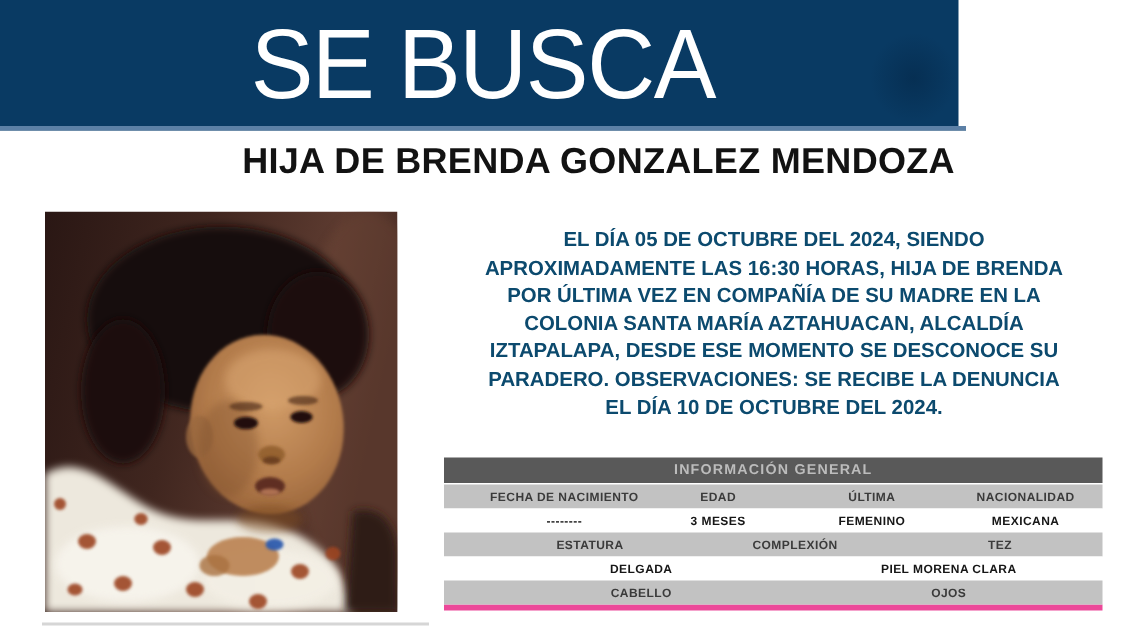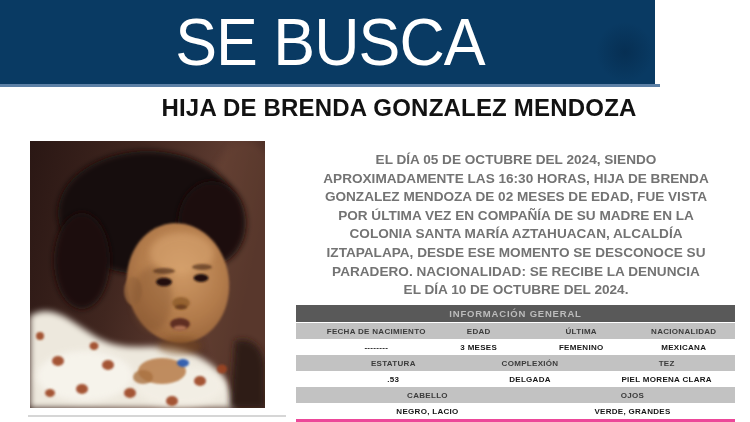--- a/index.html
+++ b/index.html
@@ -2,39 +2,39 @@
 <html style="--banner-bg: #093a63; --banner-accent-line: #5c80a6; --table-title-bg: #595959; --table-title-text: #bcbcbc; --table-header-row-bg: #c2c2c2; --table-header-text: #3b3b3b; --table-value-text: #161616;"><head>
 <meta charset="utf-8">
 <style>
   html,body { margin:0; padding:0; background:#ffffff; }
   .poster {
     position:relative; width:750px; height:422px; background:#ffffff;
     overflow:hidden; font-family:"Liberation Sans","DejaVu Sans",sans-serif;
     -webkit-font-smoothing:antialiased;
   }
   
-  .banner { position:absolute; left:0; top:0; width:644px; height:87px; background:var(--banner-bg,#093a63);padding-left:16px; }
+  .banner { position:absolute; left:0; top:0; width:644px; height:87px; background:var(--banner-bg,#093a63); }
   .banner-white-edge { position:absolute; right:0; top:0; width:5px; height:84px; background:#ffffff; }
   .banner-swirl { position:absolute; right:6px; top:22px; width:58px; height:60px; border-radius:50%;
     background:radial-gradient(closest-side, rgba(4,38,70,0.55), rgba(4,38,70,0)); }
   .banner-accent-line { position:absolute; left:0; bottom:0; width:100%; height:3px; background:var(--banner-accent-line,#5c80a6); }
   .banner-title { position:absolute; left:0; top:0; width:100%; height:84px;
     display:flex; align-items:center; justify-content:center; }
   .banner-title span { display:inline-block; color:#ffffff; font-size:66px; font-weight:400;
     letter-spacing:-1px; transform:scaleX(0.95); line-height:1; }
   
   .subtitle { position:absolute; left:0; top:94px; width:100%; text-align:center;
     font-size:24px; font-weight:700; color:#121212; letter-spacing:0.2px;padding-left:24px; }
   
   .photo-frame { position:absolute; left:30px; top:141px; width:235px; height:267px; }
   .photo-frame svg { display:block; }
   .photo-underline { position:absolute; left:28px; top:415px; width:258px; height:2px; background:#d6d6d6; }
   
   .description { position:absolute; left:296px; top:151px; width:440px; text-align:center;
-    font-weight:700; font-size:13.6px; line-height:18.6px; color:#737373; }
+    font-weight:700; font-size:13.6px; line-height:18.6px; color:#0c4a6e; }
   .description div { white-space:nowrap; }
   
   .info-table { position:absolute; left:296px; top:305px; width:439px; border-bottom:4px solid #ec4899; }
   .info-table-title { height:17px; margin-bottom:1px; background:var(--table-title-bg,#595959);
     color:var(--table-title-text,#b8b8b8); display:flex; align-items:center; justify-content:center;
     font-size:9.5px; font-weight:700; letter-spacing:0.8px; }
   .trow { display:flex; height:16px; align-items:center;padding-left:29px; }
   .trow.header { background:var(--table-header-row-bg,#c2c2c2); color:var(--table-header-text,#3b3b3b); }
   .trow.values { background:#ffffff; color:var(--table-value-text,#161616); }
   .tcell { flex:1; text-align:center; font-size:8px; font-weight:700; letter-spacing:0.3px; white-space:nowrap; }
@@ -115,25 +115,24 @@
         <ellipse cx="10" cy="195" rx="4" ry="4"></ellipse>
       </g>
       <ellipse cx="153" cy="222" rx="6" ry="4" fill="#2f5cae" opacity="0.95" filter="url(#soft1)"></ellipse>
     </svg>
   </div>
   <div class="photo-underline"></div>
 
   <div class="description">
     <div>EL DÍA 05 DE OCTUBRE DEL 2024, SIENDO</div>
     <div>APROXIMADAMENTE LAS 16:30 HORAS, HIJA DE BRENDA</div>
-    <div>GONZALEZ MENDOZA DE 02 MESES DE EDAD, FUE VISTA</div>
     <div>POR ÚLTIMA VEZ EN COMPAÑÍA DE SU MADRE EN LA</div>
     <div>COLONIA SANTA MARÍA AZTAHUACAN, ALCALDÍA</div>
     <div>IZTAPALAPA, DESDE ESE MOMENTO SE DESCONOCE SU</div>
-    <div>PARADERO. NACIONALIDAD: SE RECIBE LA DENUNCIA</div>
+    <div>PARADERO. OBSERVACIONES: SE RECIBE LA DENUNCIA</div>
     <div>EL DÍA 10 DE OCTUBRE DEL 2024.</div>
   </div>
 
   <div class="info-table">
     <div class="info-table-title">INFORMACIÓN GENERAL</div>
 
     <div class="trow header">
       <div class="tcell">FECHA DE NACIMIENTO</div>
       <div class="tcell">EDAD</div>
       <div class="tcell">ÚLTIMA</div>
@@ -145,28 +144,23 @@
       <div class="tcell">FEMENINO</div>
       <div class="tcell">MEXICANA</div>
     </div>
 
     <div class="trow header">
       <div class="tcell">ESTATURA</div>
       <div class="tcell">COMPLEXIÓN</div>
       <div class="tcell">TEZ</div>
     </div>
     <div class="trow values">
-      <div class="tcell">.53</div>
       <div class="tcell">DELGADA</div>
       <div class="tcell">PIEL MORENA CLARA</div>
     </div>
 
     <div class="trow header">
       <div class="tcell">CABELLO</div>
       <div class="tcell">OJOS</div>
     </div>
-    <div class="trow values">
-      <div class="tcell">NEGRO, LACIO</div>
-      <div class="tcell">VERDE, GRANDES</div>
-    </div>
   </div>
 
 </div>
 
 </body></html>

